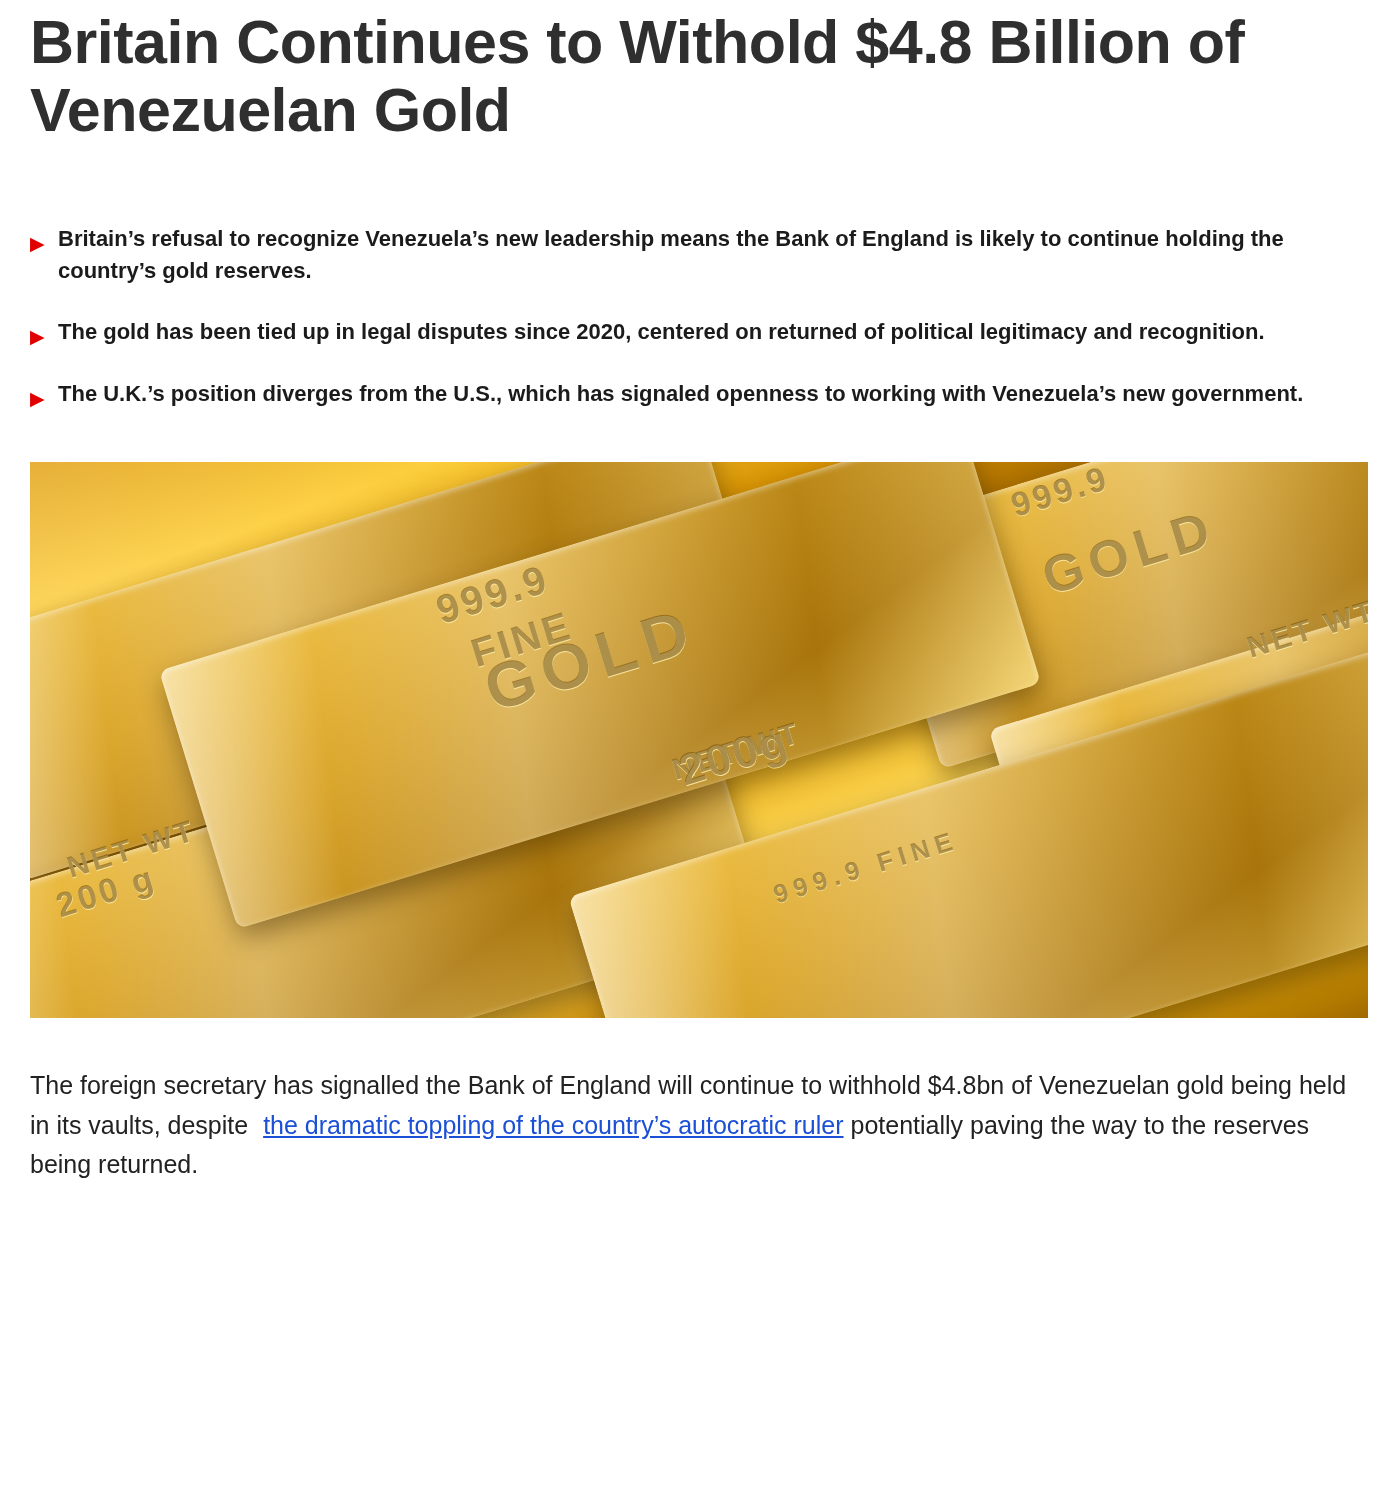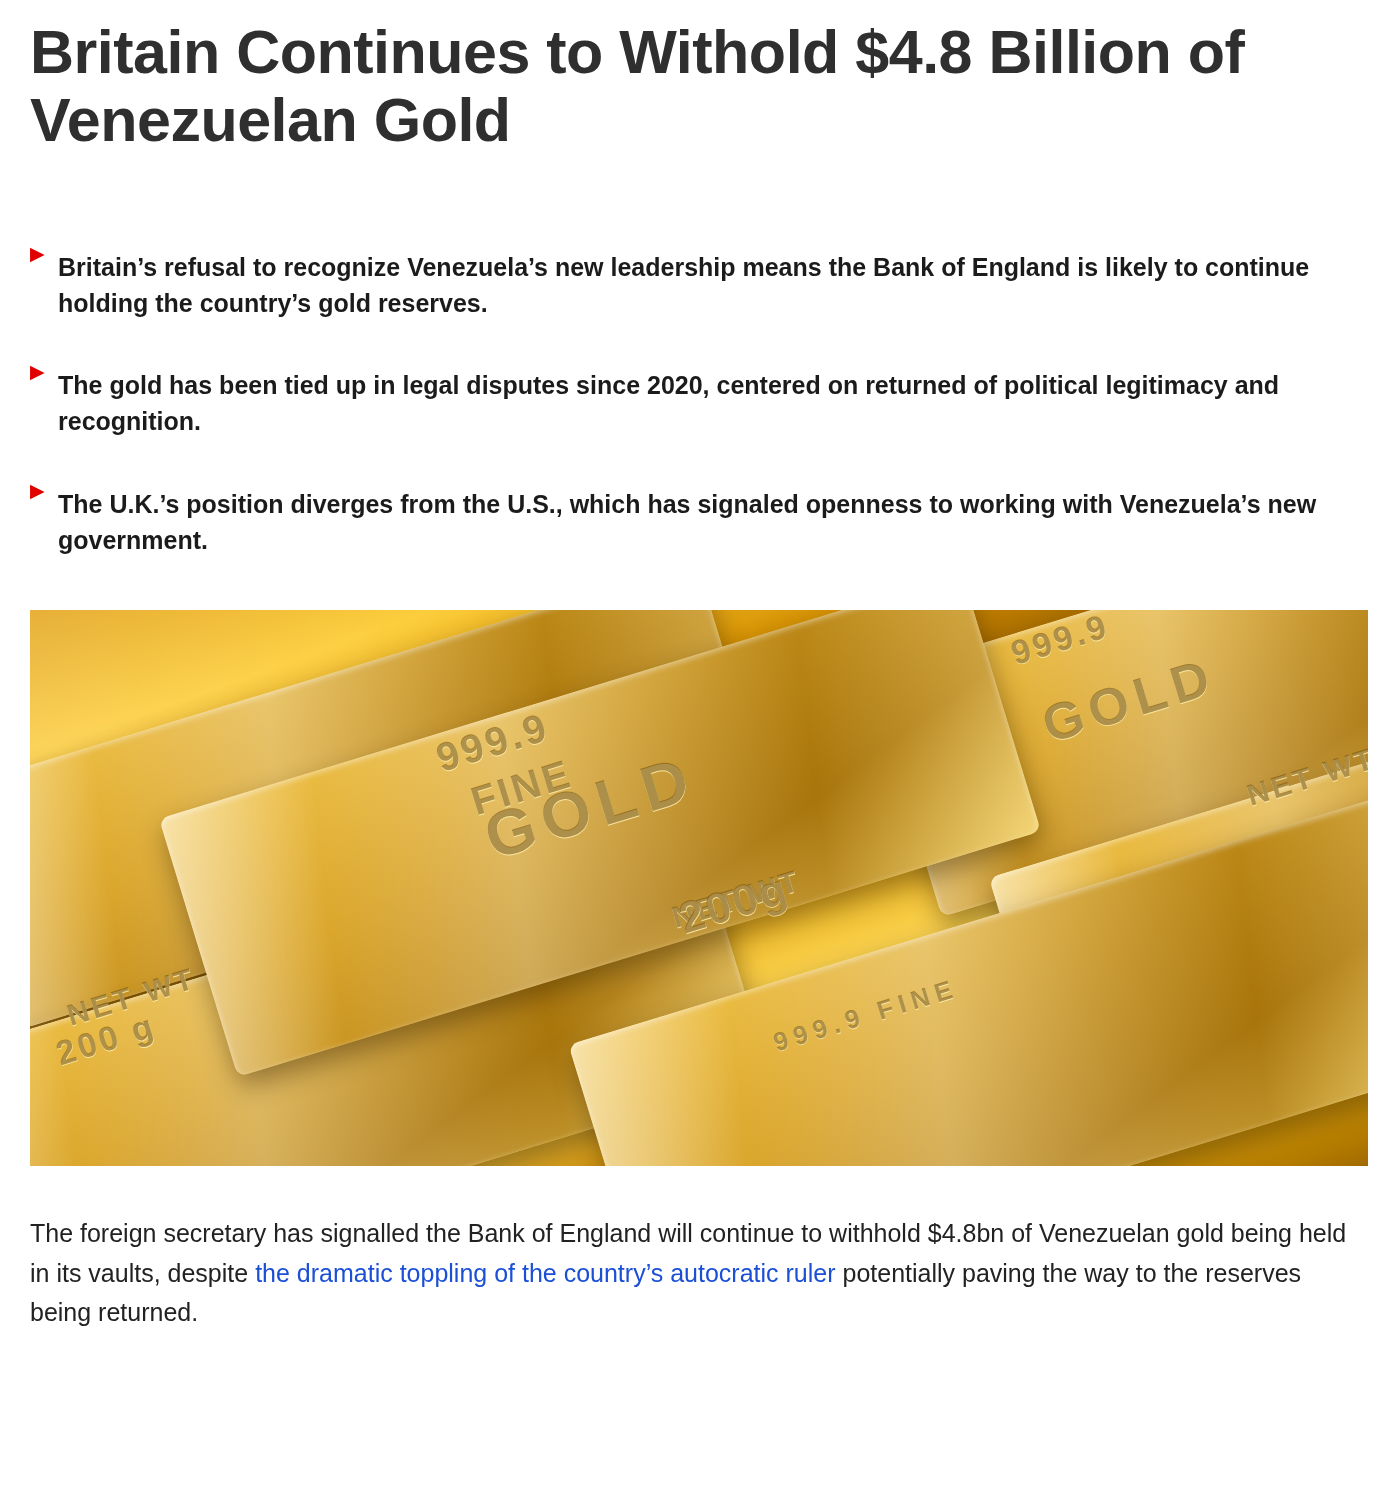--- a/index.html
+++ b/index.html
@@ -19,21 +19,21 @@
     box-sizing: border-box;
     padding: 0 30px 0 30px;
   }
   .headline {
     font-size: 61px;
     line-height: 1.12;
     font-weight: 700;
     color: #2f2f2f;
     letter-spacing: -0.5px;
     margin: 0;
-    padding-top: 18px;
+    padding-top: 8px;
     max-width: 1320px;
   }
   .byline {
     font-size: 25px;
     color: #222222;
     margin-top: 88px;
     font-weight: 400;
   }
   .byline .author {
     text-decoration: underline;
@@ -52,26 +52,25 @@
   }
   .bullet-marker {
     flex: 0 0 auto;
     width: 28px;
     padding-top: 11px;
     color: #e00000;
     font-size: 19px;
     line-height: 1;
   }
   .bullet-text {
-    font-size: 25px;
+    font-size: 22px;
     line-height: 1.45;
     font-weight: 700;
     color: #1b1b1b;
     max-width: 1290px;
-    margin-top: 16px;
   }
   .figure {
     margin-top: 52px;
     width: 1338px;
     height: 556px;
     overflow: hidden;
     position: relative;
     background: #7a5a12;
   }
   .gold {
@@ -120,21 +119,23 @@
   .body-text {
     margin-top: 48px;
     font-size: 25px;
     line-height: 1.58;
     color: #222222;
     max-width: 1330px;
     padding-bottom: 30px;
   }
   .body-text a {
     color: #1a4fd6;
+    text-decoration: underline;
     cursor: pointer;
+    margin-left: 8px;
   }
 </style>
 </head>
 <body>
 
 <div class="page">
 
   <h1 class="headline">Britain Continues to Withold $4.8 Billion of Venezuelan Gold</h1>
 
 

